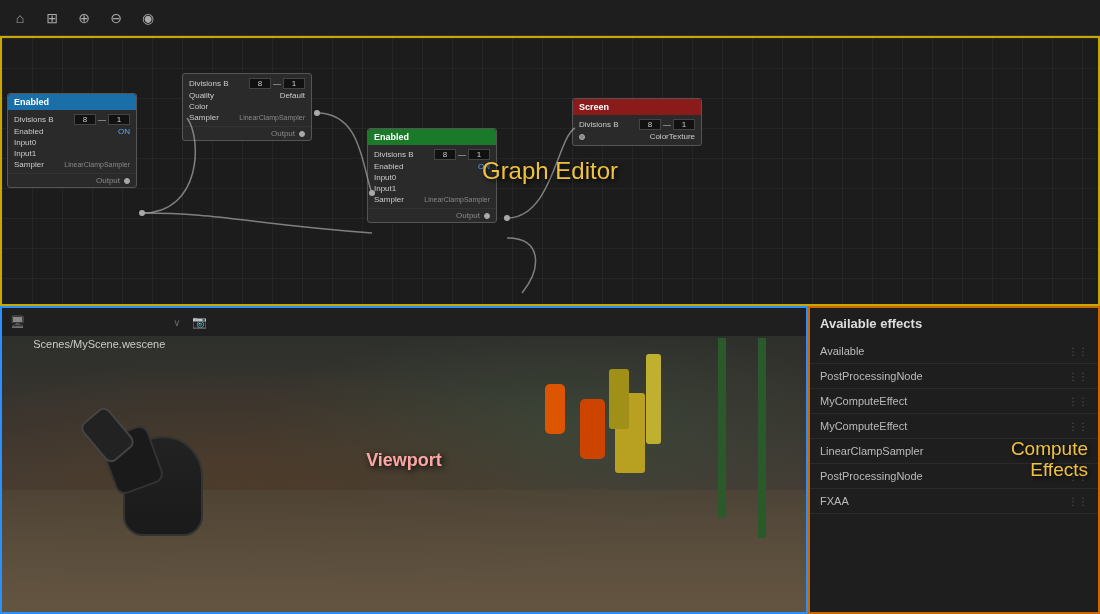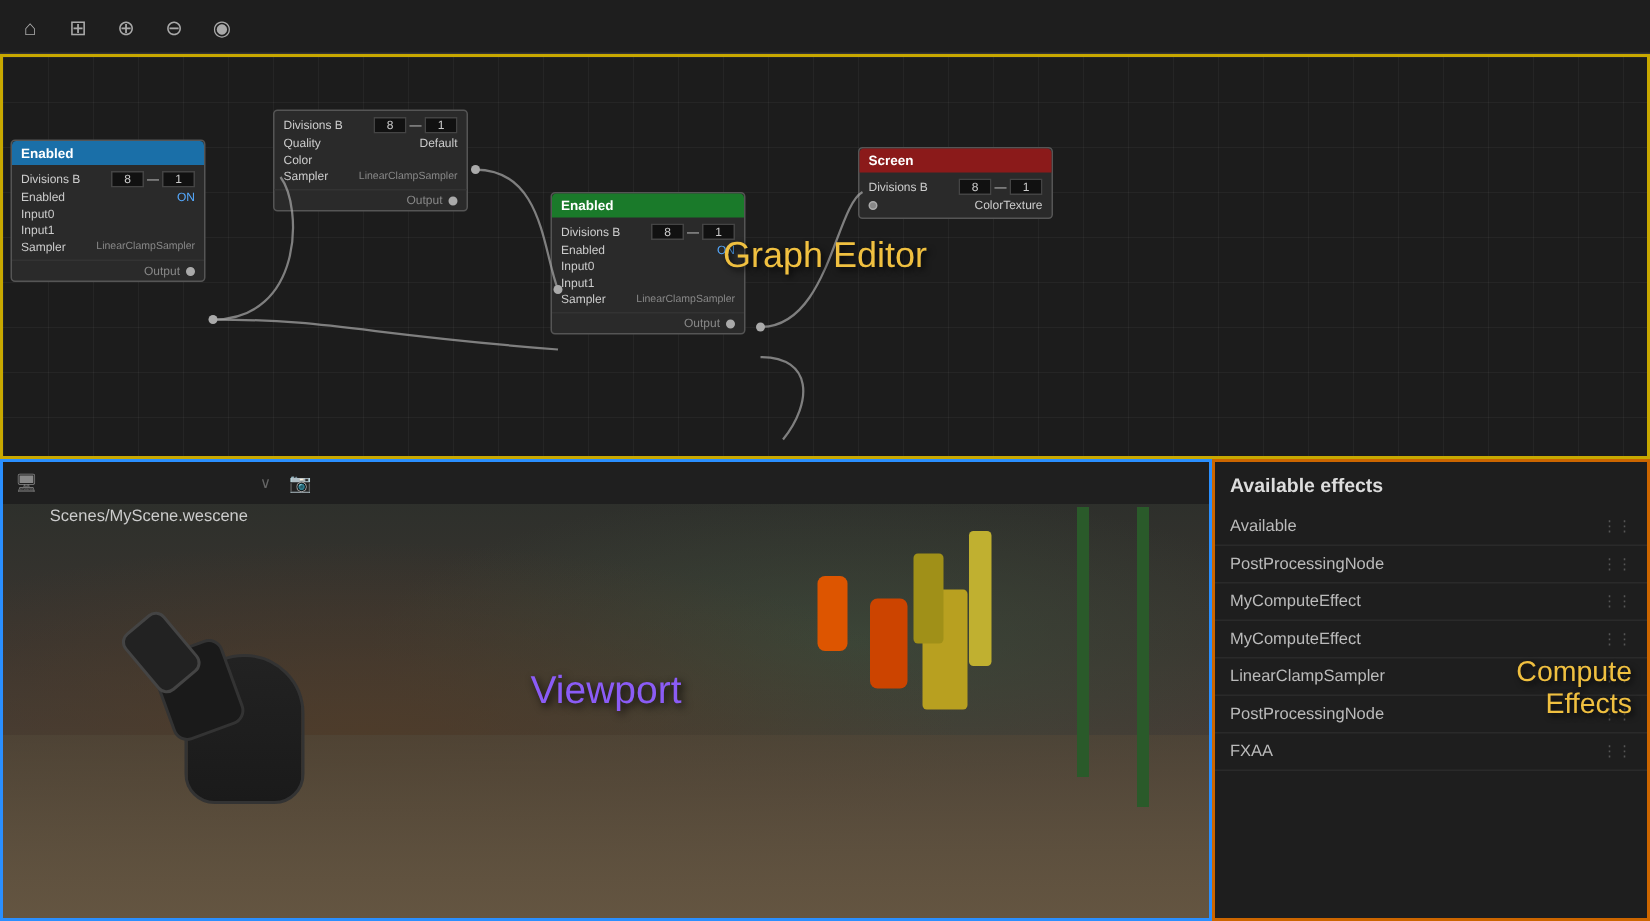--- a/index.html
+++ b/index.html
@@ -169,23 +169,23 @@
     .viewport-icon {
       color: #888;
       font-size: 12px;
     }
 
     .viewport-title-label {
       position: absolute;
       top: 50%;
       left: 50%;
       transform: translate(-50%, -50%);
-      color: #8b5cf6;
-      font-size: 26px;
-      font-weight: normal;
+      color: #fca5a5;
+      font-size: 18px;
+      font-weight: bold;
       text-shadow: 2px 2px 6px rgba(0,0,0,0.9);
       z-index: 20;
       pointer-events: none;
     }
 
     
     #effects-panel {
       width: 292px;
       background: #1e1e1e;
       border: 2px solid #cc6600;

